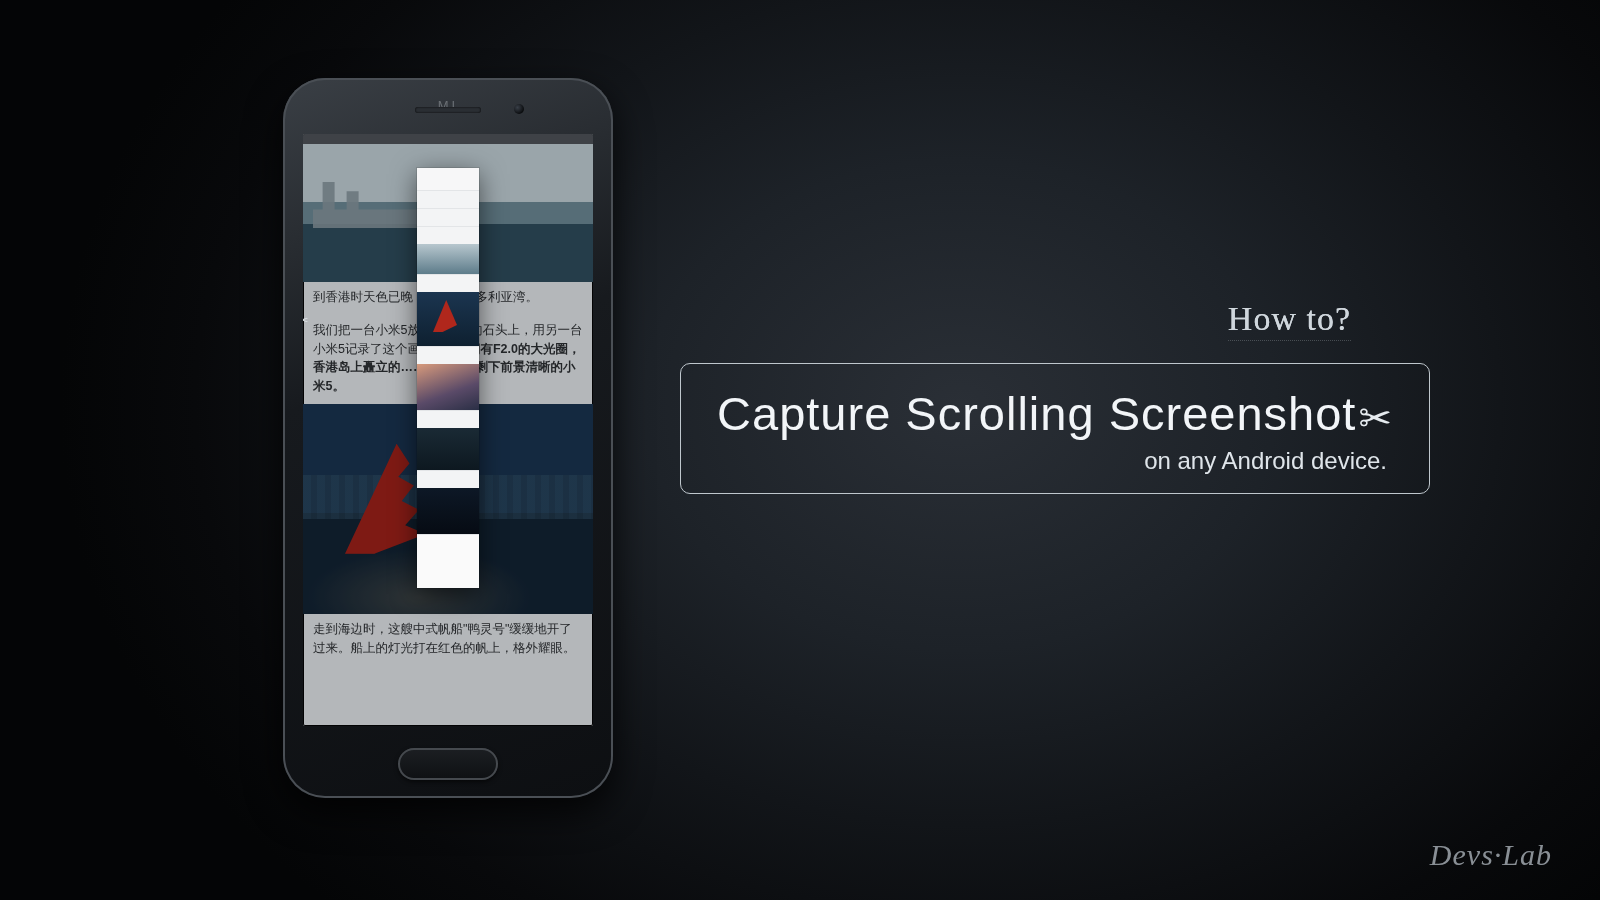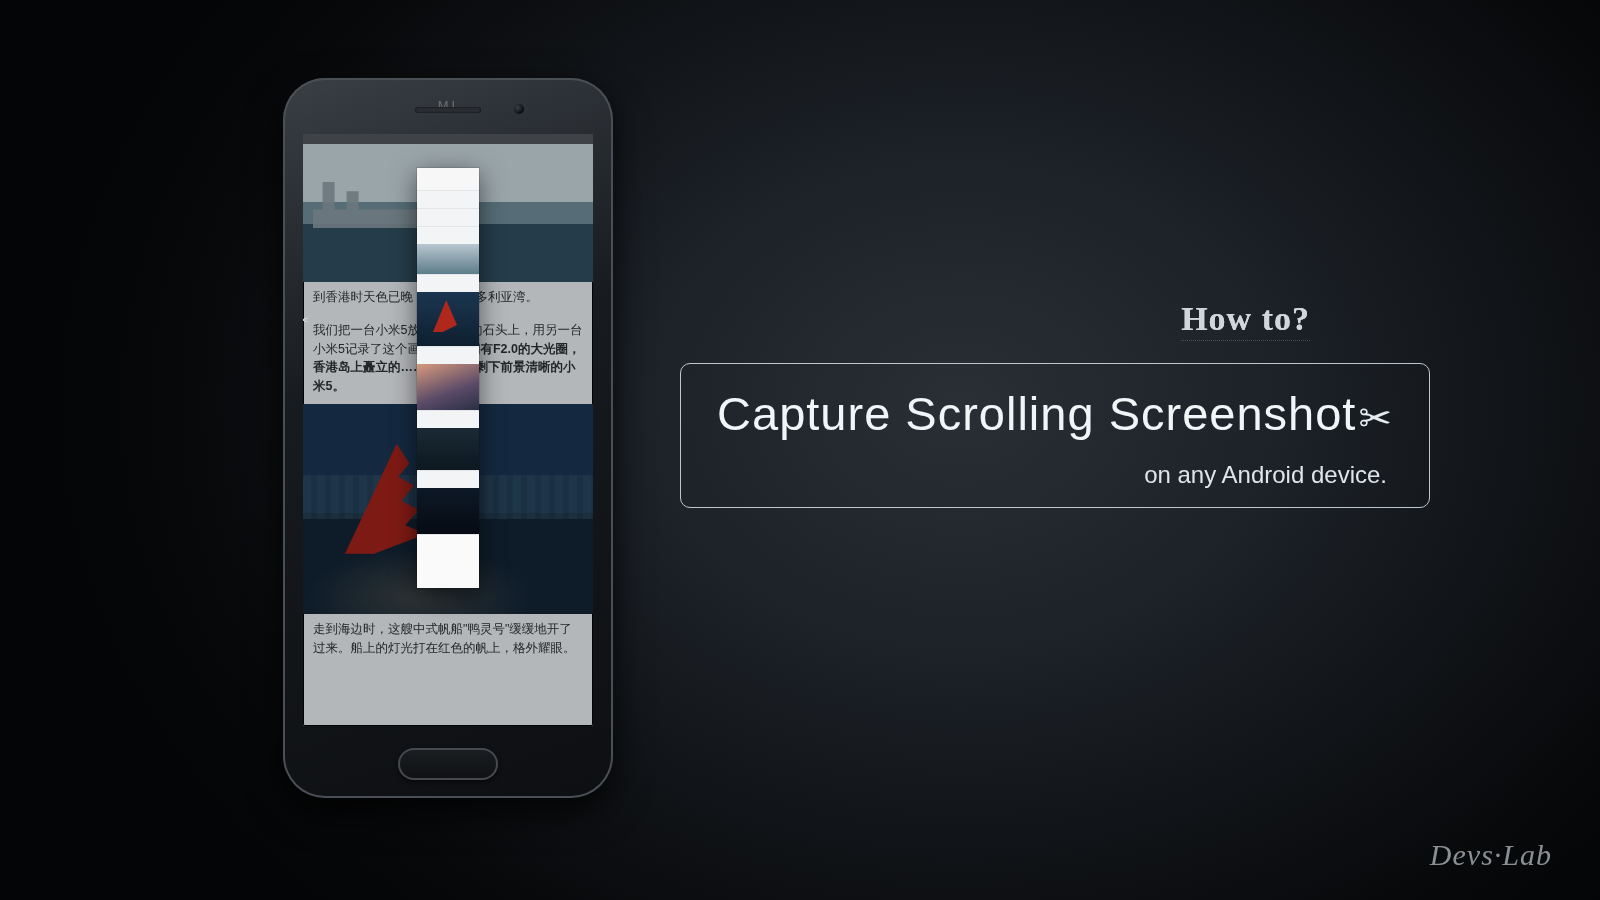--- a/index.html
+++ b/index.html
@@ -17,25 +17,25 @@
   .text-block {
     position: absolute;
     right: 170px;
     top: 300px;
     width: 750px;
     text-align: right;
   }
   .howto {
     font-family: "Segoe Script", "Comic Sans MS", cursive;
     font-size: 34px;
-    font-weight: 700;
+    font-weight: 400;
     letter-spacing: 1px;
     color: #cfd6dc;
     margin-bottom: 22px;
-    margin-right: 120px;
+    margin-right: 79px;
     display: inline-block;
     
     text-shadow: 0 0 0.5px #cfd6dc;
     border-bottom: 1px dotted rgba(207,214,220,.25);
     padding-bottom: 2px;
   }
   .title-box {
     border: 1px solid #bfc7cd;
     border-radius: 10px;
     padding: 22px 36px 18px;
@@ -50,21 +50,21 @@
     letter-spacing: 1px;
     color: #f2f5f8;
     display: inline-flex;
     align-items: flex-end;
     gap: 2px;
   }
   .title-sub {
     font-family: "Century Gothic", "Segoe UI", sans-serif;
     font-size: 24px;
     color: #dfe5ea;
-    margin-top: 20px;
+    margin-top: 6px;
     text-align: right;
     padding-right: 6px;
   }
   .scissors-lg { font-size: 40px; color: #e6ebef; }
   .watermark {
     position: absolute;
     right: 48px;
     bottom: 28px;
     font-family: "Brush Script MT", "Segoe Script", cursive;
     font-size: 30px;

